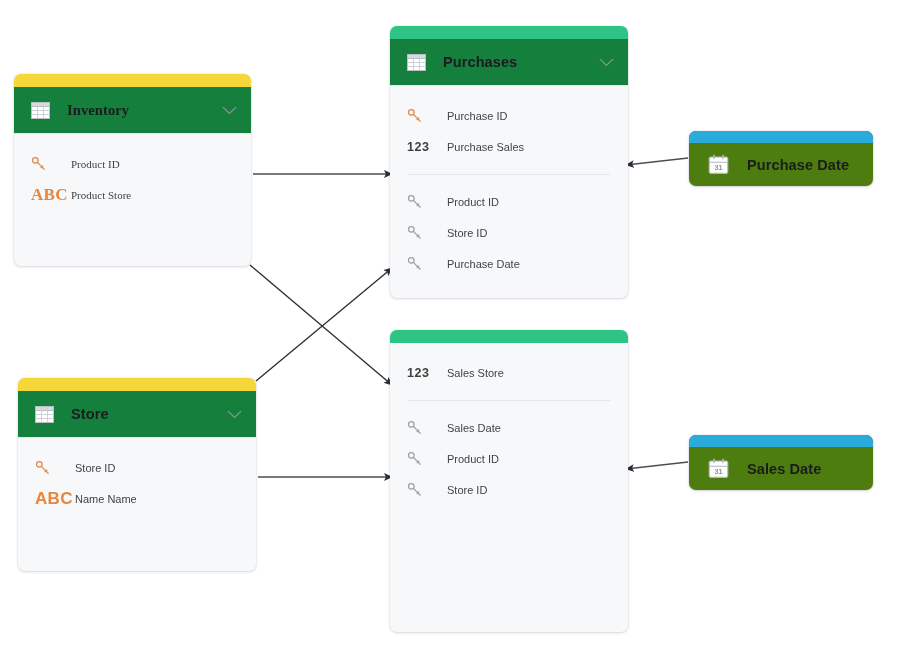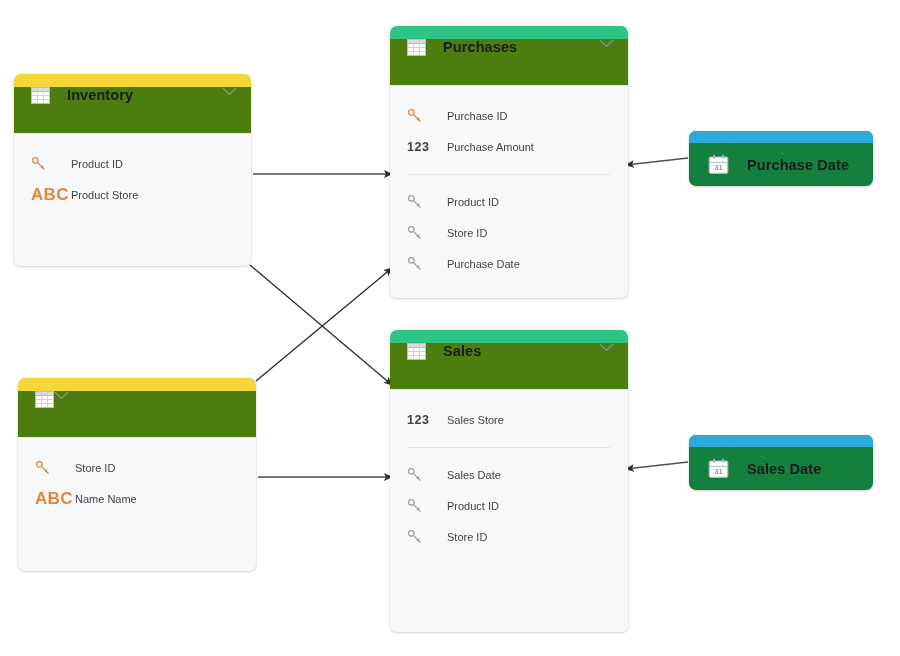--- a/index.html
+++ b/index.html
@@ -37,23 +37,23 @@
     box-shadow: 0 1px 3px rgba(16, 24, 40, .14), 0 0 0 1px rgba(16, 24, 40, .035);
     overflow: hidden;
     box-sizing: border-box;
   }
   .accent {
     height: 13px;
     width: 100%;
   }
   .card-header {
     height: 47px;
-    background: #4d7c0f;
+    background: #15803d;
     display: flex;
-    align-items: flex-start;
+    align-items: center;
     padding: 0 14px 0 17px;
     box-sizing: border-box;
     border-bottom: 1px solid #e6e8ea;
   }
   .tbl-icon {
     width: 19px;
     height: 17px;
     flex: 0 0 auto;
   }
   .card-title {
@@ -107,21 +107,21 @@
   }
   .divider {
     height: 1px;
     background: #e4e6e8;
     margin: 12px 18px 11px 18px;
   }
 
   
   .date-card {
     position: absolute;
-    background: #15803d;
+    background: #4d7c0f;
     border-radius: 7px;
     box-shadow: 0 1px 3px rgba(16, 24, 40, .16), 0 0 0 1px rgba(16, 24, 40, .04);
     overflow: hidden;
     box-sizing: border-box;
   }
   .date-body {
     height: 43px;
     display: flex;
     align-items: center;
     padding-left: 19px;
@@ -157,21 +157,21 @@
 
     <line x1="256" y1="381" x2="392" y2="268" stroke="#2b2f33" stroke-width="1.35" marker-end="url(#ah)"></line>
 
     <line x1="258" y1="477" x2="392" y2="477" stroke="#4a4f54" stroke-width="1.35" marker-end="url(#ah)"></line>
 
     <line x1="688" y1="158" x2="626" y2="165" stroke="#4a4f54" stroke-width="1.35" marker-end="url(#ah)"></line>
 
     <line x1="688" y1="462" x2="626" y2="469" stroke="#4a4f54" stroke-width="1.35" marker-end="url(#ah)"></line>
   </svg>
 
-  <div class="card" style="left:14px; top:74px; width:237px; height:192px;">
+  <div class="card" style="left:14px; top:74px; width:237px; height:192px;font-family:Liberation Serif, serif;">
     <div class="accent" style="background:#f5d73a;"></div>
     <div class="card-header">
       <svg class="tbl-icon" viewBox="0 0 19 17">
         <rect x="0.5" y="0.5" width="18" height="16" fill="#ffffff" stroke="#b9bec3"></rect>
         <rect x="0.5" y="0.5" width="18" height="4" fill="#d8dcdf" stroke="#b9bec3"></rect>
         <line x1="6.5" y1="0.5" x2="6.5" y2="16.5" stroke="#cdd2d6"></line>
         <line x1="12.5" y1="0.5" x2="12.5" y2="16.5" stroke="#cdd2d6"></line>
         <line x1="0.5" y1="8.5" x2="18.5" y2="8.5" stroke="#cdd2d6"></line>
         <line x1="0.5" y1="12.5" x2="18.5" y2="12.5" stroke="#cdd2d6"></line>
       </svg>
@@ -204,20 +204,21 @@
     <div class="accent" style="background:#f5d73a;"></div>
     <div class="card-header">
       <svg class="tbl-icon" viewBox="0 0 19 17">
         <rect x="0.5" y="0.5" width="18" height="16" fill="#ffffff" stroke="#b9bec3"></rect>
         <rect x="0.5" y="0.5" width="18" height="4" fill="#d8dcdf" stroke="#b9bec3"></rect>
         <line x1="6.5" y1="0.5" x2="6.5" y2="16.5" stroke="#cdd2d6"></line>
         <line x1="12.5" y1="0.5" x2="12.5" y2="16.5" stroke="#cdd2d6"></line>
         <line x1="0.5" y1="8.5" x2="18.5" y2="8.5" stroke="#cdd2d6"></line>
         <line x1="0.5" y1="12.5" x2="18.5" y2="12.5" stroke="#cdd2d6"></line>
       </svg>
+      <span class="card-title">Store</span>
       <svg class="chevron" viewBox="0 0 15 9">
         <path d="M1.2 1.4 L7.5 7.4 L13.8 1.4" fill="none" stroke="#8d9399" stroke-width="1.3" stroke-linecap="round" stroke-linejoin="round"></path>
       </svg>
     </div>
     <div class="field-list">
       <div class="field">
         <span class="field-icon">
           <svg width="15" height="15" viewBox="0 0 15 15">
             <circle cx="4.3" cy="4.3" r="2.8" fill="none" stroke="#e8863c" stroke-width="1.25"></circle>
             <line x1="6.4" y1="6.4" x2="13.2" y2="13.2" stroke="#e8863c" stroke-width="1.25" stroke-linecap="round"></line>
@@ -259,21 +260,21 @@
             <line x1="6.4" y1="6.4" x2="13.2" y2="13.2" stroke="#e8863c" stroke-width="1.25" stroke-linecap="round"></line>
             <line x1="10.1" y1="11.6" x2="11.7" y2="10.0" stroke="#e8863c" stroke-width="1.25" stroke-linecap="round"></line>
           </svg>
         </span>
         <span class="field-label">Purchase ID</span>
       </div>
       <div class="field">
         <span class="field-icon">
           <span class="num-glyph">123</span>
         </span>
-        <span class="field-label">Purchase Amount</span>
+        <span class="field-label">Purchase Sales</span>
       </div>
     </div>
     <div class="divider"></div>
     <div>
       <div class="field">
         <span class="field-icon">
           <svg width="15" height="15" viewBox="0 0 15 15">
             <circle cx="4.3" cy="4.3" r="2.8" fill="none" stroke="#9aa0a6" stroke-width="1.25"></circle>
             <line x1="6.4" y1="6.4" x2="13.2" y2="13.2" stroke="#9aa0a6" stroke-width="1.25" stroke-linecap="round"></line>
             <line x1="10.1" y1="11.6" x2="11.7" y2="10.0" stroke="#9aa0a6" stroke-width="1.25" stroke-linecap="round"></line>
@@ -299,34 +300,20 @@
             <line x1="10.1" y1="11.6" x2="11.7" y2="10.0" stroke="#9aa0a6" stroke-width="1.25" stroke-linecap="round"></line>
           </svg>
         </span>
         <span class="field-label">Purchase Date</span>
       </div>
     </div>
   </div>
 
   <div class="card" style="left:390px; top:330px; width:238px; height:302px;">
     <div class="accent" style="background:#2ec486;"></div>
-    <div class="card-header">
-      <svg class="tbl-icon" viewBox="0 0 19 17">
-        <rect x="0.5" y="0.5" width="18" height="16" fill="#ffffff" stroke="#b9bec3"></rect>
-        <rect x="0.5" y="0.5" width="18" height="4" fill="#d8dcdf" stroke="#b9bec3"></rect>
-        <line x1="6.5" y1="0.5" x2="6.5" y2="16.5" stroke="#cdd2d6"></line>
-        <line x1="12.5" y1="0.5" x2="12.5" y2="16.5" stroke="#cdd2d6"></line>
-        <line x1="0.5" y1="8.5" x2="18.5" y2="8.5" stroke="#cdd2d6"></line>
-        <line x1="0.5" y1="12.5" x2="18.5" y2="12.5" stroke="#cdd2d6"></line>
-      </svg>
-      <span class="card-title">Sales</span>
-      <svg class="chevron" viewBox="0 0 15 9">
-        <path d="M1.2 1.4 L7.5 7.4 L13.8 1.4" fill="none" stroke="#8d9399" stroke-width="1.3" stroke-linecap="round" stroke-linejoin="round"></path>
-      </svg>
-    </div>
     <div class="field-list">
       <div class="field">
         <span class="field-icon">
           <span class="num-glyph">123</span>
         </span>
         <span class="field-label">Sales Store</span>
       </div>
     </div>
     <div class="divider"></div>
     <div>

